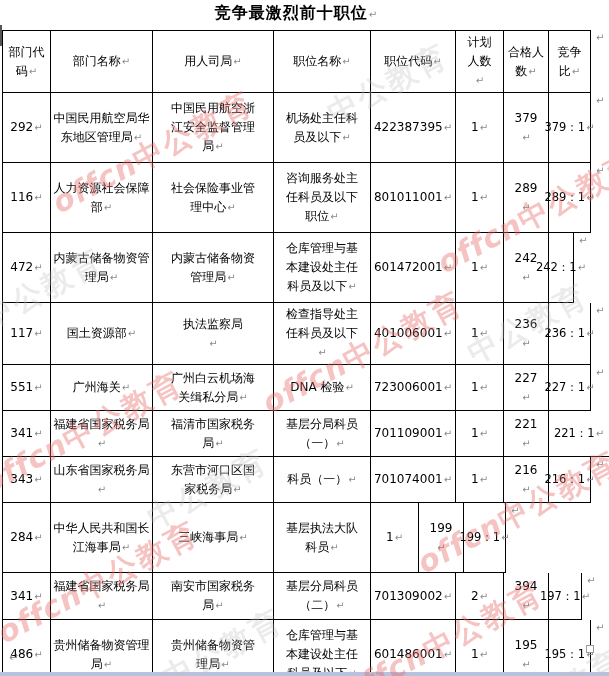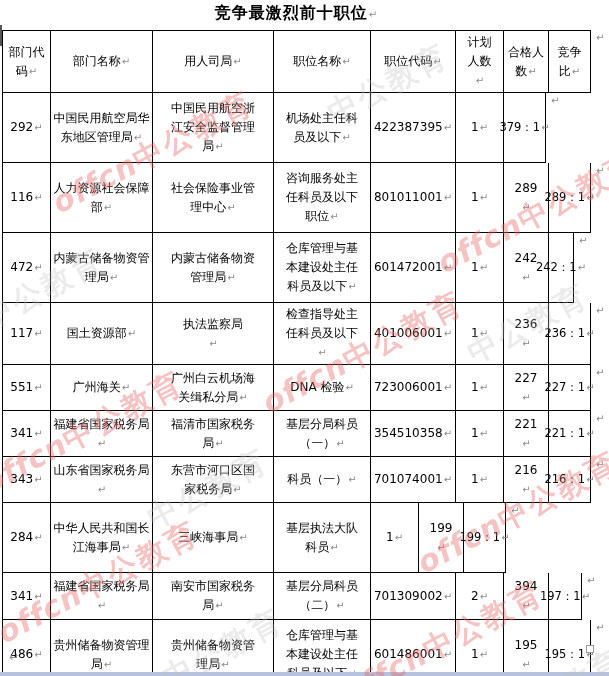--- a/index.html
+++ b/index.html
@@ -94,20 +94,23 @@
       </div>
       <div class="cell" style="width: 97px; min-height: 70px; padding: 2px 11px;">
         <span class="inner"><span>机场处主任科员及以下</span><span class="pmark">↵</span></span>
       </div>
       <div class="cell" style="width: 85px; min-height: 70px; padding: 2px;">
         <span class="inner"><span>422387395</span><span class="pmark">↵</span></span>
       </div>
       <div class="cell" style="width: 48px; min-height: 70px; padding: 2px 10px;">
         <span class="inner"><span>1</span><span class="pmark">↵</span></span>
       </div>
+      <div class="cell" style="width: 45px; min-height: 70px; padding: 2px 9px;">
+        <span class="inner"><span>379</span><span class="pmark">↵</span></span>
+      </div>
       <div class="cell last nowrapcell" style="width: 43px; min-height: 70px; padding: 2px 4px;">
         <span class="inner"><span>379：1</span><span class="pmark">↵</span></span>
       </div>
       <div class="gutter">
         <span class="pmark">↵</span>
       </div>
     </div>
     <div class="trow">
       <div class="cell" style="width: 48px; min-height: 70px; padding: 2px;">
         <span class="inner"><span>116</span><span class="pmark">↵</span></span>
@@ -231,29 +234,29 @@
       <div class="cell" style="width: 102px; min-height: 46px; padding: 2px;">
         <span class="inner"><span>福建省国家税务局</span><span class="pmark">↵</span></span>
       </div>
       <div class="cell" style="width: 121px; min-height: 46px; padding: 2px 16px;">
         <span class="inner"><span>福清市国家税务局</span><span class="pmark">↵</span></span>
       </div>
       <div class="cell" style="width: 97px; min-height: 46px; padding: 2px 11px;">
         <span class="inner"><span>基层分局科员（一）</span><span class="pmark">↵</span></span>
       </div>
       <div class="cell" style="width: 85px; min-height: 46px; padding: 2px;">
-        <span class="inner"><span>354510358</span><span class="pmark">↵</span></span>
+        <span class="inner"><span>701109001</span><span class="pmark">↵</span></span>
       </div>
       <div class="cell" style="width: 48px; min-height: 46px; padding: 2px 10px;">
         <span class="inner"><span>1</span><span class="pmark">↵</span></span>
       </div>
       <div class="cell" style="width: 45px; min-height: 46px; padding: 2px 9px;">
         <span class="inner"><span>221</span><span class="pmark">↵</span></span>
       </div>
-      <div class="cell last nowrapcell" style="width: 43px; min-height: 46px; padding: 2px 4px;">
+      <div class="cell last nowrapcell" style="width: 62px; min-height: 46px; padding: 2px 4px;">
         <span class="inner"><span>221：1</span><span class="pmark">↵</span></span>
       </div>
       <div class="gutter">
         <span class="pmark">↵</span>
       </div>
     </div>
     <div class="trow">
       <div class="cell" style="width: 48px; min-height: 46px; padding: 2px;">
         <span class="inner"><span>343</span><span class="pmark">↵</span></span>
       </div>

